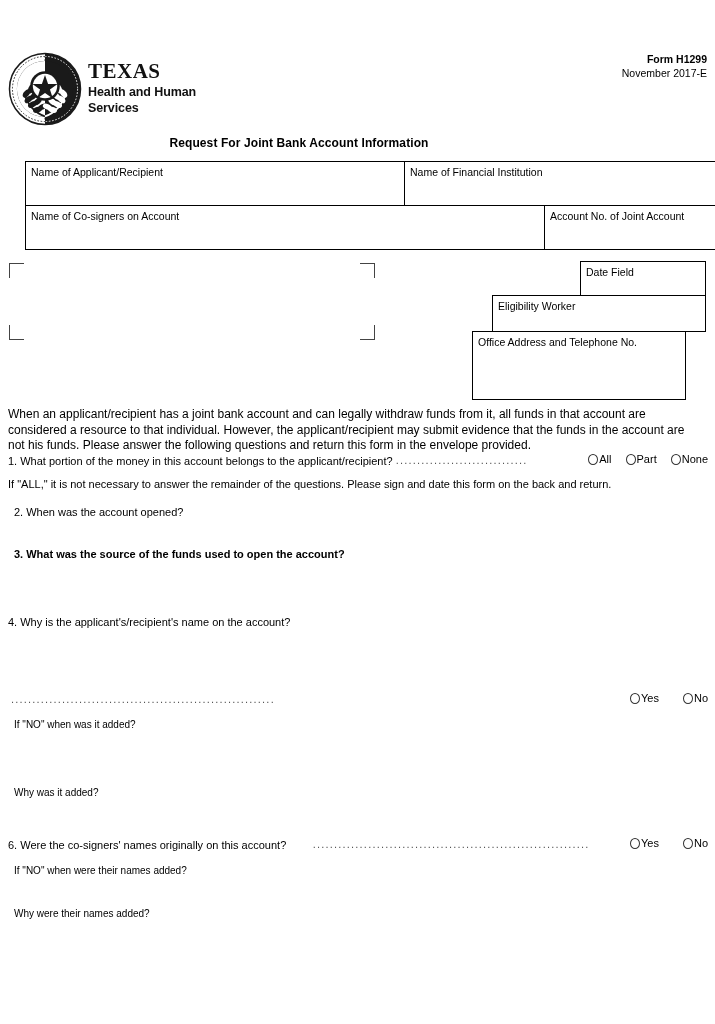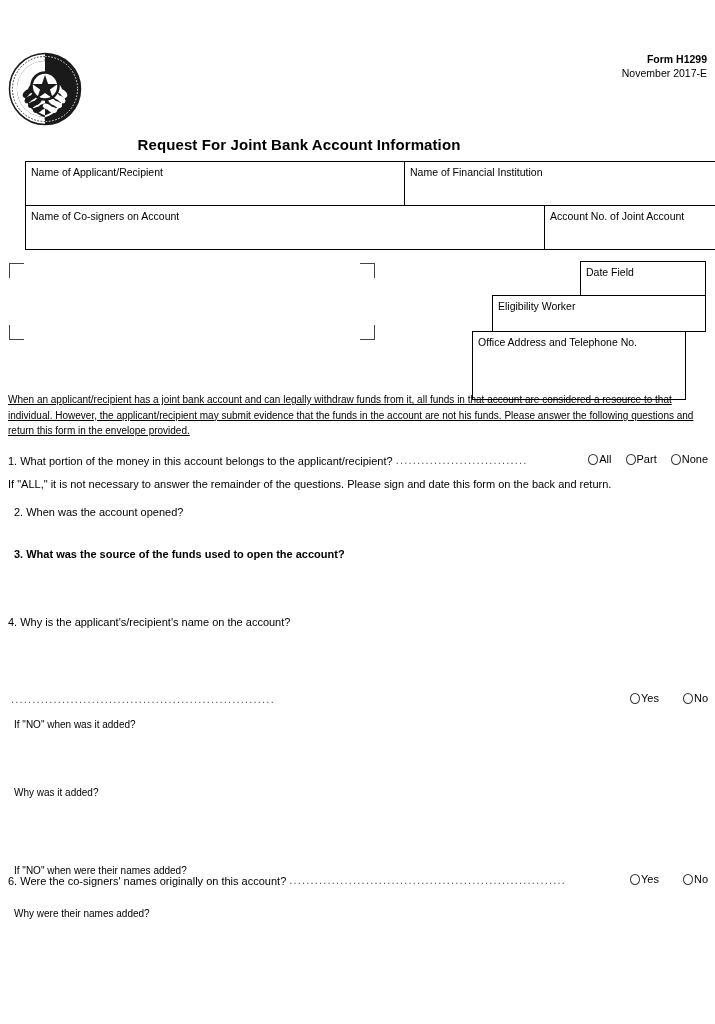--- a/index.html
+++ b/index.html
@@ -75,21 +75,21 @@
   .form-meta .form-date {
     display: block;
   }
 
   .doc-title {
     position: absolute;
     left: 0;
     top: 136px;
     width: 598px;
     text-align: center;
-    font-size: 15px;
+    font-size: 12px;
     font-weight: 700;
     letter-spacing: 0.1px;
   }
 
   
   .tbl {
     position: absolute;
     left: 25px;
     top: 161px;
     width: 698px;
@@ -126,25 +126,24 @@
     box-sizing: border-box;
   }
   .rbox-date  { left: 580px; top: 261px; width: 126px; height: 35px; }
   .rbox-ew    { left: 492px; top: 295px; width: 214px; height: 37px; }
   .rbox-addr  { left: 472px; top: 331px; width: 214px; height: 69px; }
 
   
   .para {
     position: absolute;
     left: 8px;
-    top: 392px;
+    top: 407px;
     width: 692px;
-    font-size: 10px;
+    font-size: 12px;
     line-height: 15.5px;
-    text-decoration: underline;
   }
 
   .qrow {
     position: absolute;
     left: 8px;
     width: 700px;
     font-size: 11px;
     line-height: 15px;
     display: flex;
     align-items: baseline;
@@ -239,20 +238,25 @@
         <ellipse cx="60" cy="78" rx="5.2" ry="2.6" transform="rotate(18 60 78)"></ellipse>
         <ellipse cx="69" cy="50" rx="5" ry="2.5" transform="rotate(68 69 50)"></ellipse>
         <ellipse cx="65" cy="59" rx="5" ry="2.5" transform="rotate(52 65 59)"></ellipse>
         <ellipse cx="60" cy="67" rx="5" ry="2.5" transform="rotate(38 60 67)"></ellipse>
         <ellipse cx="53" cy="74" rx="5" ry="2.5" transform="rotate(22 53 74)"></ellipse>
       </g>
       <circle cx="50" cy="46" r="20" fill="#1a1a1a"></circle>
       <circle cx="50" cy="46" r="16.5" fill="#ffffff"></circle>
       <polygon points="50,31 54.2,43.2 67,43.2 56.7,50.8 60.6,63 50,55.5 39.4,63 43.3,50.8 33,43.2 45.8,43.2" fill="#1a1a1a"></polygon>
     </svg>
+    <div class="logo-text">
+      <span class="logo-texas">TEXAS</span>
+      <span class="logo-sub">Health and Human</span>
+      <span class="logo-sub">Services</span>
+    </div>
   </div>
 
   <div class="form-meta">
     <span class="form-no">Form H1299</span>
     <span class="form-date">November 2017-E</span>
   </div>
 
   <div class="doc-title">Request For Joint Bank Account Information</div>
 
   <table class="tbl">
@@ -318,21 +322,21 @@
       </span>
       <span class="opt" style="margin-left:24px;">
         <span class="radio"></span>
         <span class="optlabel">No</span>
       </span>
     </span>
   </div>
   <div class="sub" style="top:718px;">If "NO" when was it added?</div>
   <div class="sub" style="top:786px;">Why was it added?</div>
 
-  <div class="qrow" style="top:872px;">
+  <div class="qrow" style="top:836px;text-align:center;">
     <span class="qtext">6. Were the co-signers' names originally on this account?</span>
     <span class="leader">.................................................................</span>
     <span class="opts">
       <span class="opt">
         <span class="radio"></span>
         <span class="optlabel">Yes</span>
       </span>
       <span class="opt" style="margin-left:24px;">
         <span class="radio"></span>
         <span class="optlabel">No</span>

